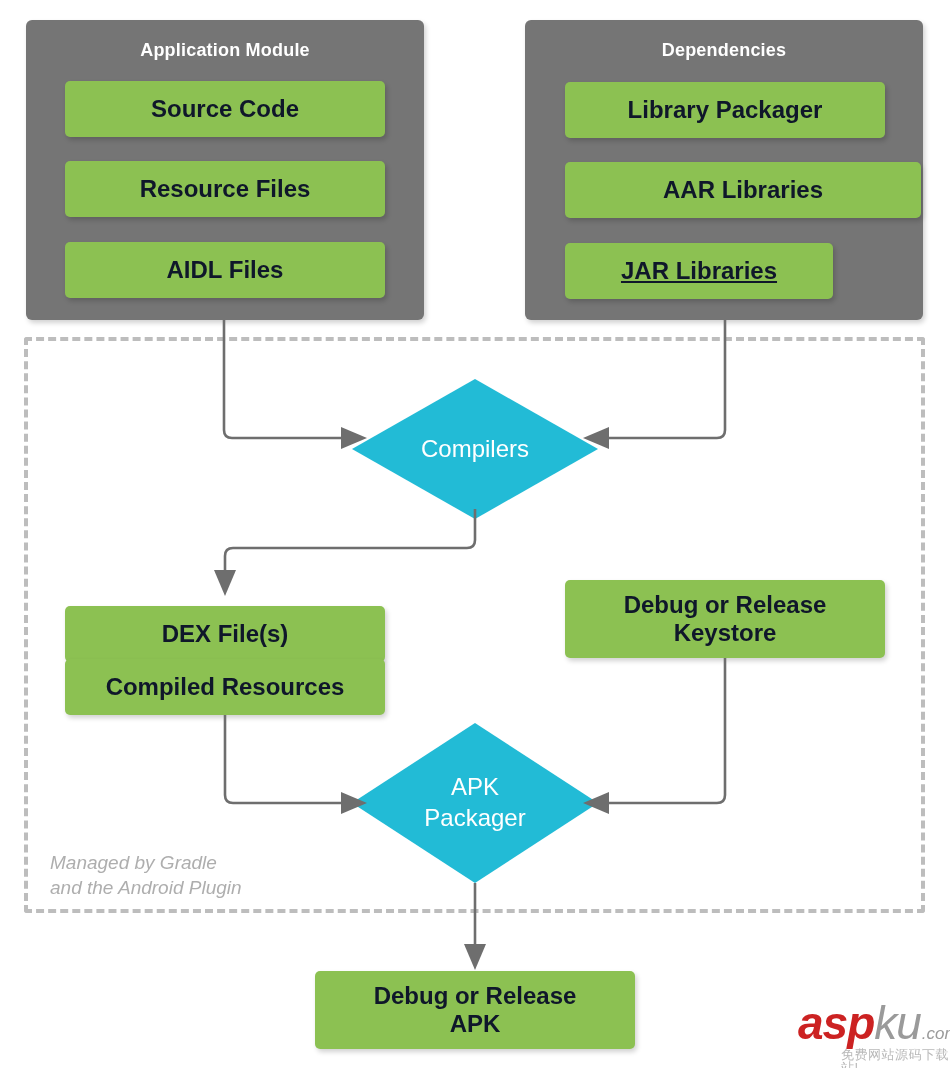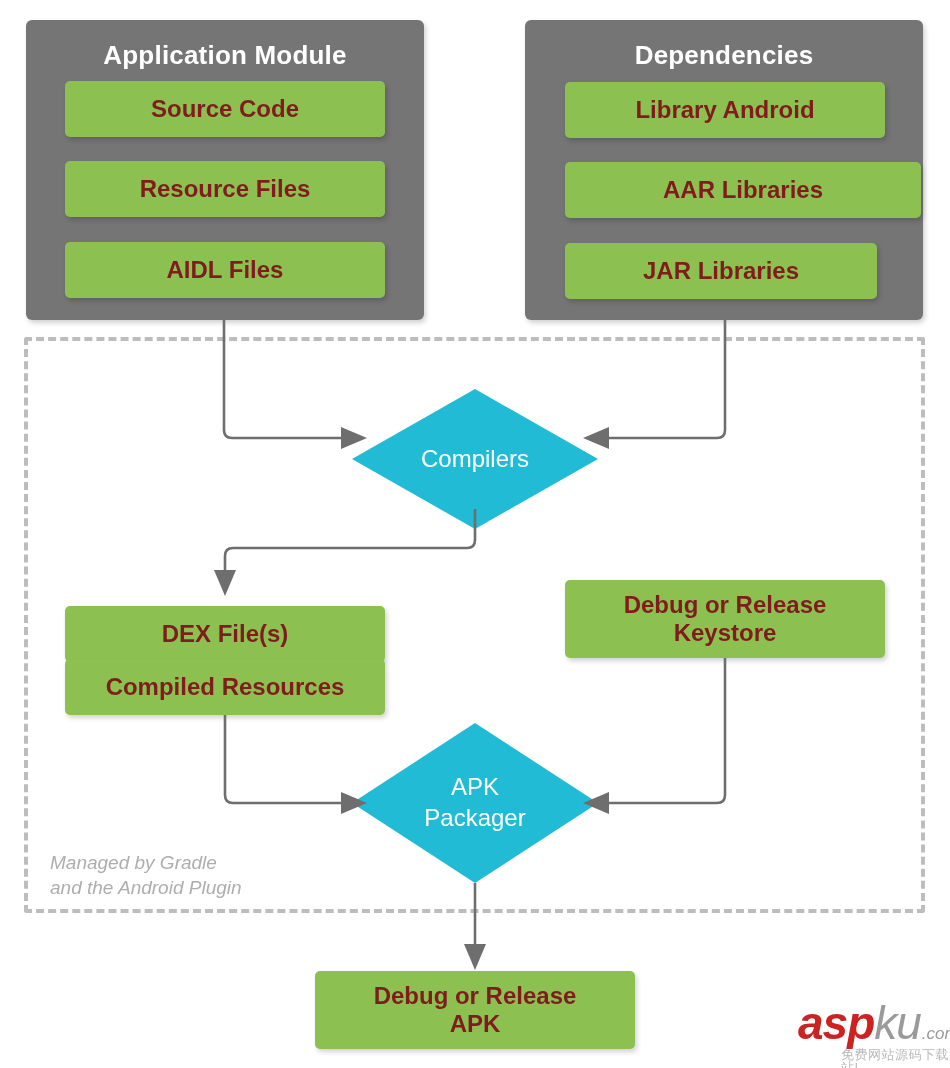--- a/index.html
+++ b/index.html
@@ -24,31 +24,31 @@
     background: #757575;
     border-radius: 6px;
     box-shadow: 2px 3px 5px rgba(0,0,0,0.18);
   }
   .group-title {
     position: absolute;
     left: 0;
     right: 0;
     text-align: center;
     color: #ffffff;
-    font-size: 26px;
+    font-size: 18px;
     font-weight: bold;
     letter-spacing: 0.2px;
   }
 
   
   .chip {
     position: absolute;
     background: #8CC152;
     border-radius: 5px;
-    color: #7f1d1d;
+    color: #0f172a;
     font-size: 24px;
     font-weight: bold;
     display: flex;
     align-items: center;
     justify-content: center;
     text-align: center;
     line-height: 1.18;
     box-shadow: 2px 3px 5px rgba(0,0,0,0.18);
     box-sizing: border-box;
     padding: 2px 6px;
@@ -166,25 +166,25 @@
   <div class="group-box" style="left:26px; top:20px; width:398px; height:300px;">
     <div class="group-title" style="top:20px;">Application Module</div>
   </div>
   <div class="chip" style="left:65px; top:81px; width:320px; height:56px;">Source Code</div>
   <div class="chip" style="left:65px; top:161px; width:320px; height:56px;text-align:right;">Resource Files</div>
   <div class="chip" style="left:65px; top:242px; width:320px; height:56px;">AIDL Files</div>
 
   <div class="group-box" style="left:525px; top:20px; width:398px; height:300px;">
     <div class="group-title" style="top:20px;">Dependencies</div>
   </div>
-  <div class="chip" style="left:565px; top:82px; width:320px; height:56px;">Library Android</div>
+  <div class="chip" style="left:565px; top:82px; width:320px; height:56px;">Library Packager</div>
   <div class="chip" style="left:565px; top:162px; width:356px; height:56px;">AAR Libraries</div>
-  <div class="chip" style="left:565px; top:243px; width:312px; height:56px;">JAR Libraries</div>
-
-  <div class="diamond-wrap" style="left:352px; top:389px; width:246px; height:140px;">
+  <div class="chip" style="left:565px; top:243px; width:268px; height:56px;text-decoration:underline;">JAR Libraries</div>
+
+  <div class="diamond-wrap" style="left:352px; top:379px; width:246px; height:140px;">
     <div class="diamond-shape"></div>
     <div class="diamond-label">Compilers</div>
   </div>
 
   <div class="chip" style="left:65px; top:582px; width:320px; height:56px;margin-top:24px;">DEX File(s)</div>
   <div class="chip" style="left:65px; top:659px; width:320px; height:56px;">Compiled Resources</div>
 
   <div class="chip" style="left:565px; top:580px; width:320px; height:78px; white-space:pre-line;">Debug or Release
 Keystore</div>
 

